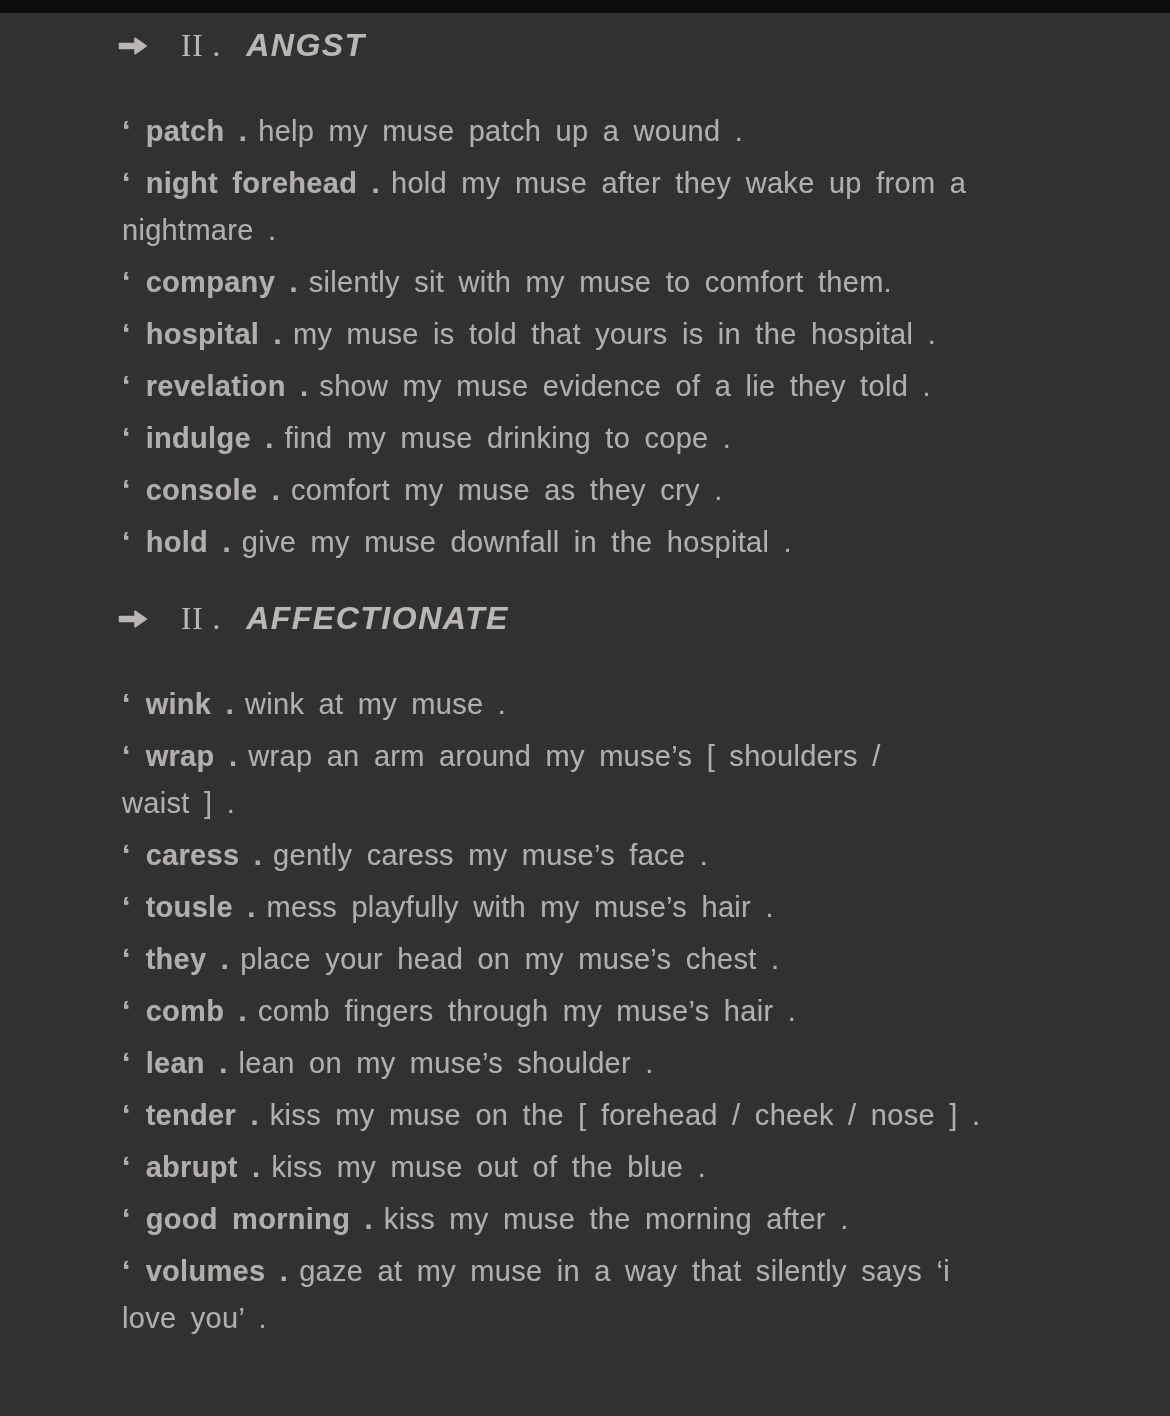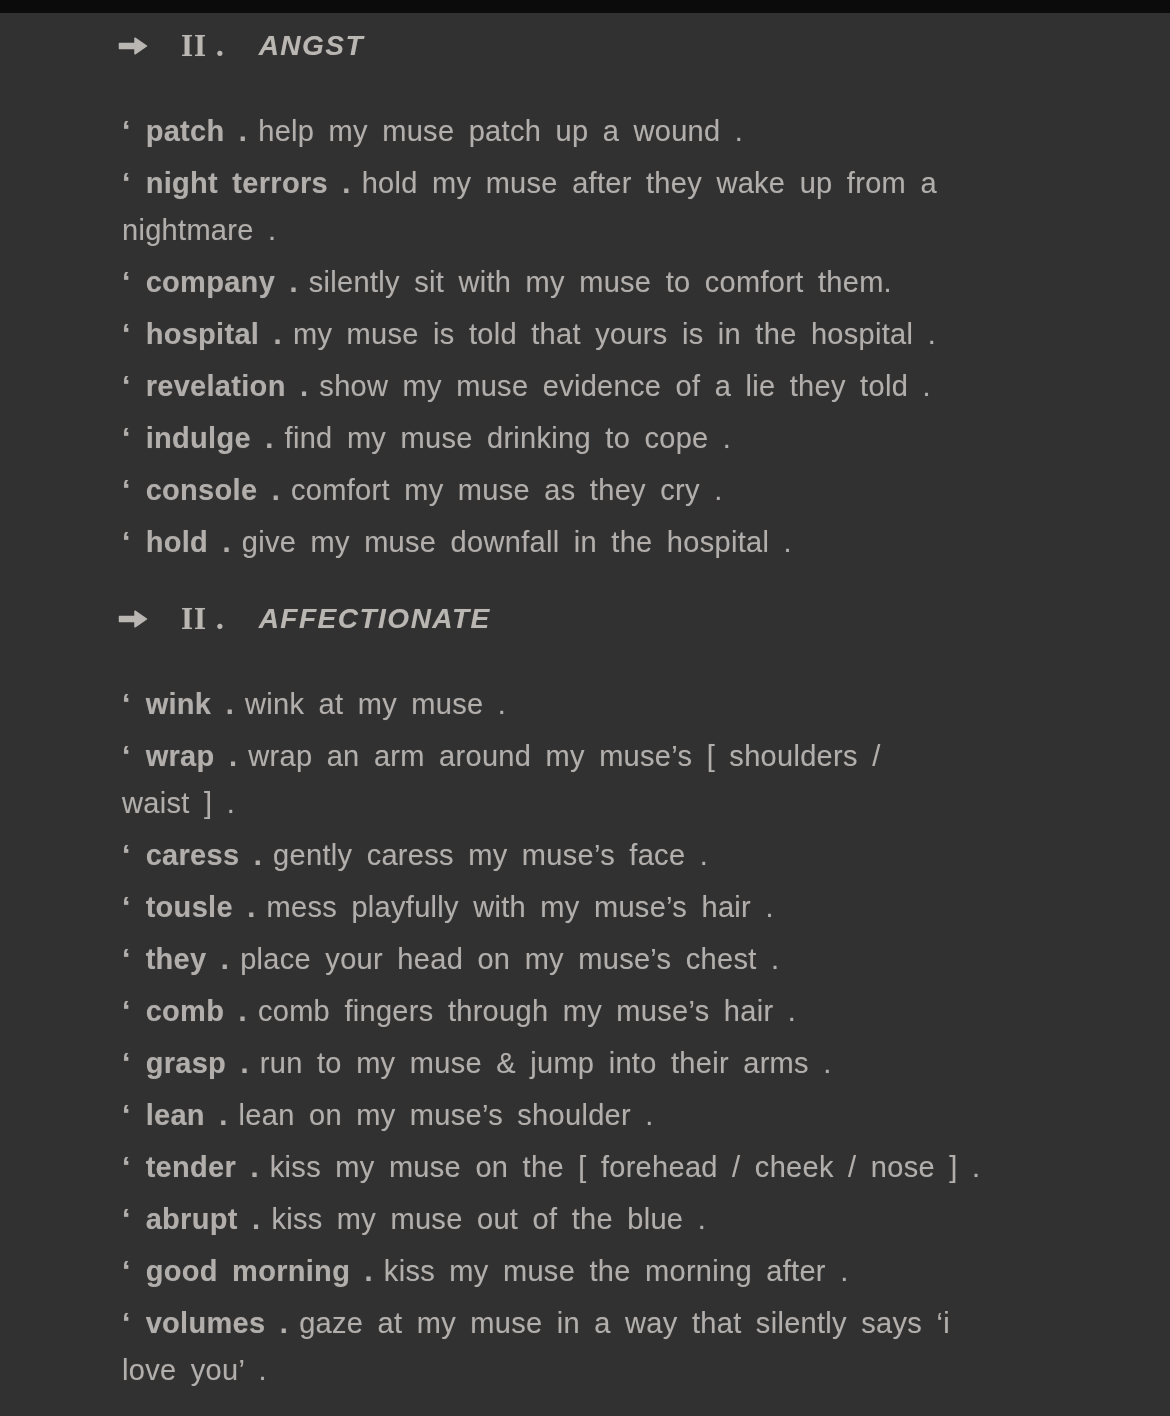--- a/index.html
+++ b/index.html
@@ -41,29 +41,29 @@
   .section:first-child .section-head { margin-top: 9px; }
   .arrow-icon {
     display: inline-block;
     width: 30px;
     height: 22px;
     margin-right: 33px;
     flex: 0 0 auto;
   }
   .numeral {
     font-family: "Liberation Serif", "DejaVu Serif", serif;
-    font-weight: 700;
+    font-weight: 400;
     font-size: 31px;
     letter-spacing: 1px;
-    margin-right: 34px;
+    margin-right: 25px;
   }
   .sec-title {
     font-weight: 700;
     font-style: italic;
-    font-size: 28px;
+    font-size: 32px;
     letter-spacing: 1.5px;
   }
   .item {
     margin: 4px;
     font-size: 29px;
     line-height: 47px;
     word-spacing: 6px;
     letter-spacing: 0.3px;
   }
   .bullet {
@@ -90,21 +90,21 @@
     <header class="section-head">
       <svg class="arrow-icon" viewBox="0 0 30 22" xmlns="http://www.w3.org/2000/svg" aria-hidden="true">
         <path d="M1.5 8.4 L17 8.4 L17 3.2 L28.5 11 L17 18.8 L17 13.6 L1.5 13.6 Z" fill="currentColor" stroke="currentColor" stroke-width="1.5" stroke-linejoin="round"></path>
       </svg>
       <span class="numeral">II .</span>
       <span class="sec-title">ANGST</span>
     </header>
     <div class="list">
   <p class="item"><span class="bullet">‘</span><span class="key">patch .</span><span class="desc">help my muse patch up a wound .</span></p>
 
-  <p class="item"><span class="bullet">‘</span><span class="key">night terrors .</span><span class="desc">hold my muse after they wake up from a
+  <p class="item"><span class="bullet">‘</span><span class="key">night forehead .</span><span class="desc">hold my muse after they wake up from a
 nightmare .</span></p>
 
   <p class="item"><span class="bullet">‘</span><span class="key">company .</span><span class="desc">silently sit with my muse to comfort them.</span></p>
 
   <p class="item"><span class="bullet">‘</span><span class="key">hospital .</span><span class="desc">my muse is told that yours is in the hospital .</span></p>
 
   <p class="item"><span class="bullet">‘</span><span class="key">revelation .</span><span class="desc">show my muse evidence of a lie they told .</span></p>
 
   <p class="item"><span class="bullet">‘</span><span class="key">indulge .</span><span class="desc">find my muse drinking to cope .</span></p>
 
@@ -130,21 +130,20 @@
 waist ] .</span></p>
 
   <p class="item"><span class="bullet">‘</span><span class="key">caress .</span><span class="desc">gently caress my muse’s face .</span></p>
 
   <p class="item"><span class="bullet">‘</span><span class="key">tousle .</span><span class="desc">mess playfully with my muse’s hair .</span></p>
 
   <p class="item"><span class="bullet">‘</span><span class="key">they .</span><span class="desc">place your head on my muse’s chest .</span></p>
 
   <p class="item"><span class="bullet">‘</span><span class="key">comb .</span><span class="desc">comb fingers through my muse’s hair .</span></p>
 
-  <p class="item"><span class="bullet">‘</span><span class="key">grasp .</span><span class="desc">run to my muse &amp; jump into their arms .</span></p>
 
   <p class="item"><span class="bullet">‘</span><span class="key">lean .</span><span class="desc">lean on my muse’s shoulder .</span></p>
 
   <p class="item"><span class="bullet">‘</span><span class="key">tender .</span><span class="desc">kiss my muse on the [ forehead / cheek / nose ] .</span></p>
 
   <p class="item"><span class="bullet">‘</span><span class="key">abrupt .</span><span class="desc">kiss my muse out of the blue .</span></p>
 
 
   <p class="item"><span class="bullet">‘</span><span class="key">good morning .</span><span class="desc">kiss my muse the morning after .</span></p>
 

